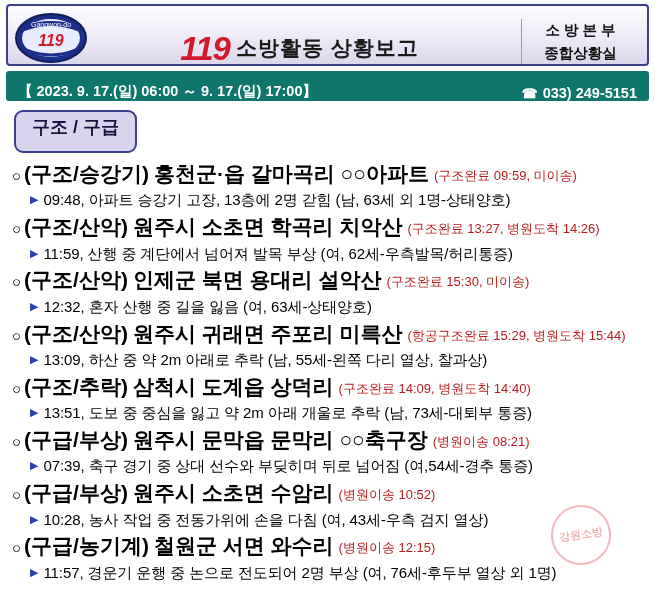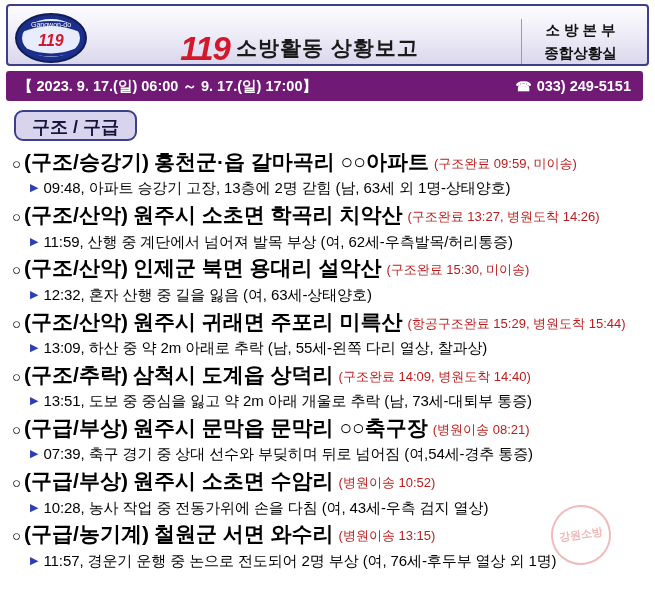--- a/index.html
+++ b/index.html
@@ -67,43 +67,43 @@
     border-left: 1px solid #9a97c4;
     text-align: center;
     font-size: 14.5px;
     font-weight: bold;
     color: #111;
     line-height: 1.55;
   }
 
   
   .datebar {
-    margin: 5px 12px 0 6px;
+    margin: 5px 6px 0 6px;
     height: 30px;
-    background: #701a75;
+    background: #0f766e;
     border-radius: 3px;
     display: flex;
-    align-items: center;
+    align-items: flex-end;
     justify-content: space-between;
     padding: 0 12px;
     color: #ffffff;
     font-size: 14.5px;
     font-weight: bold;
   }
   .datebar .right { display:flex; align-items:center; gap:5px; }
   .phone-icon { font-size: 13px; }
 
   
   .section-tag {
     margin: 9px 0 4px 14px;
     display: inline-block;
     background: #d8d4ee;
     border: 2px solid #3b3f8c;
     border-radius: 9px;
-    padding: 3px 16px 0 16px;
+    padding: 3px 16px 12px 16px;
     font-size: 18px;
     font-weight: bold;
     color: #16163c;
   }
 
   
   .entries { margin: 2px 0 0 0; padding: 0 8px 0 12px; }
   .entry { margin-bottom: 1px; }
 
   .line1 {
@@ -301,21 +301,21 @@
         <div class="line2">
           <span class="tri">▶</span>
           <span class="detail">10:28, 농사 작업 중 전동가위에 손을 다침 (여, 43세-우측 검지 열상)</span>
         </div>
       </div>
       <div class="entry">
         <div class="line1">
           <span class="bullet-o">○</span>
           <span class="cat">(구급/농기계)</span>
           <span class="place">철원군 서면 와수리</span>
-          <span class="note">(병원이송 13:15)</span>
+          <span class="note">(병원이송 12:15)</span>
         </div>
         <div class="line2">
           <span class="tri">▶</span>
           <span class="detail">11:57, 경운기 운행 중 논으로 전도되어 2명 부상 (여, 76세-후두부 열상 외 1명)</span>
         </div>
       </div>
     </div>
 
   <div class="stamp">강원소방</div>
 </div>

